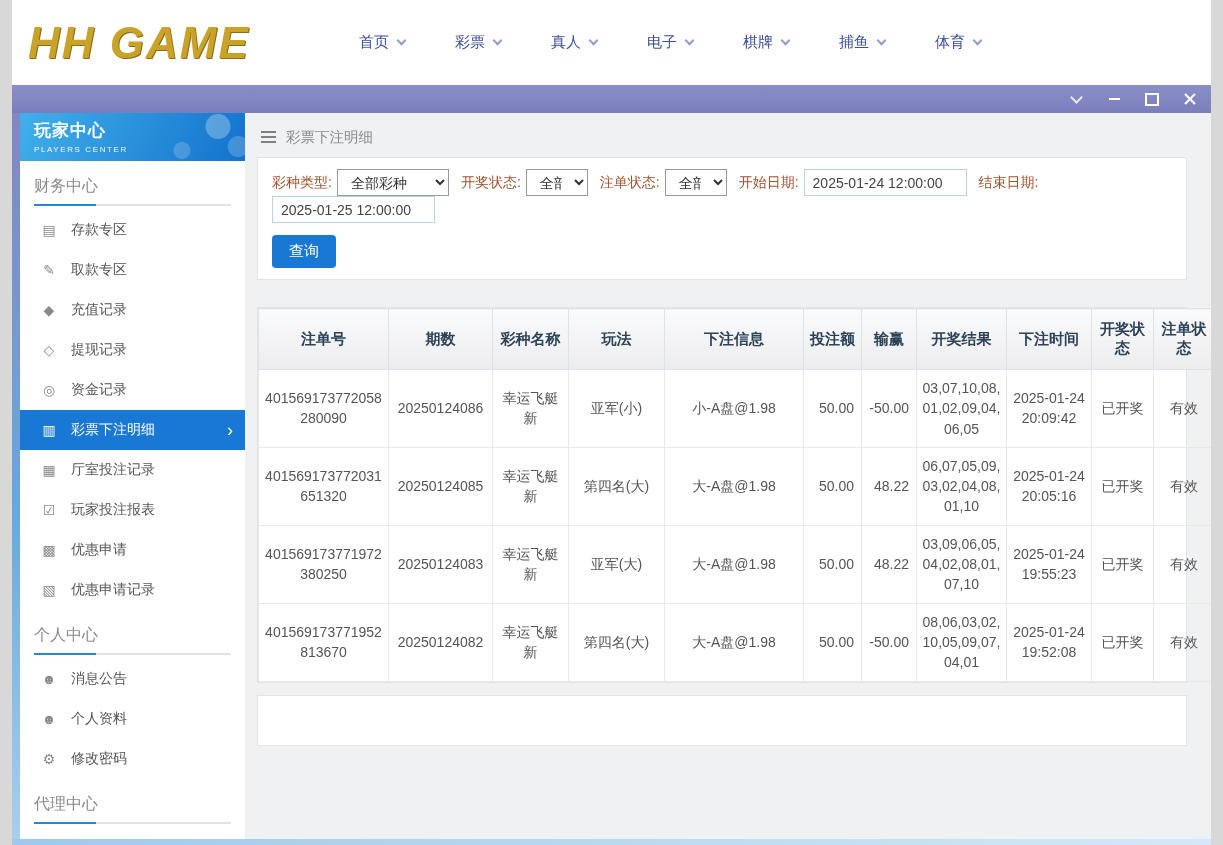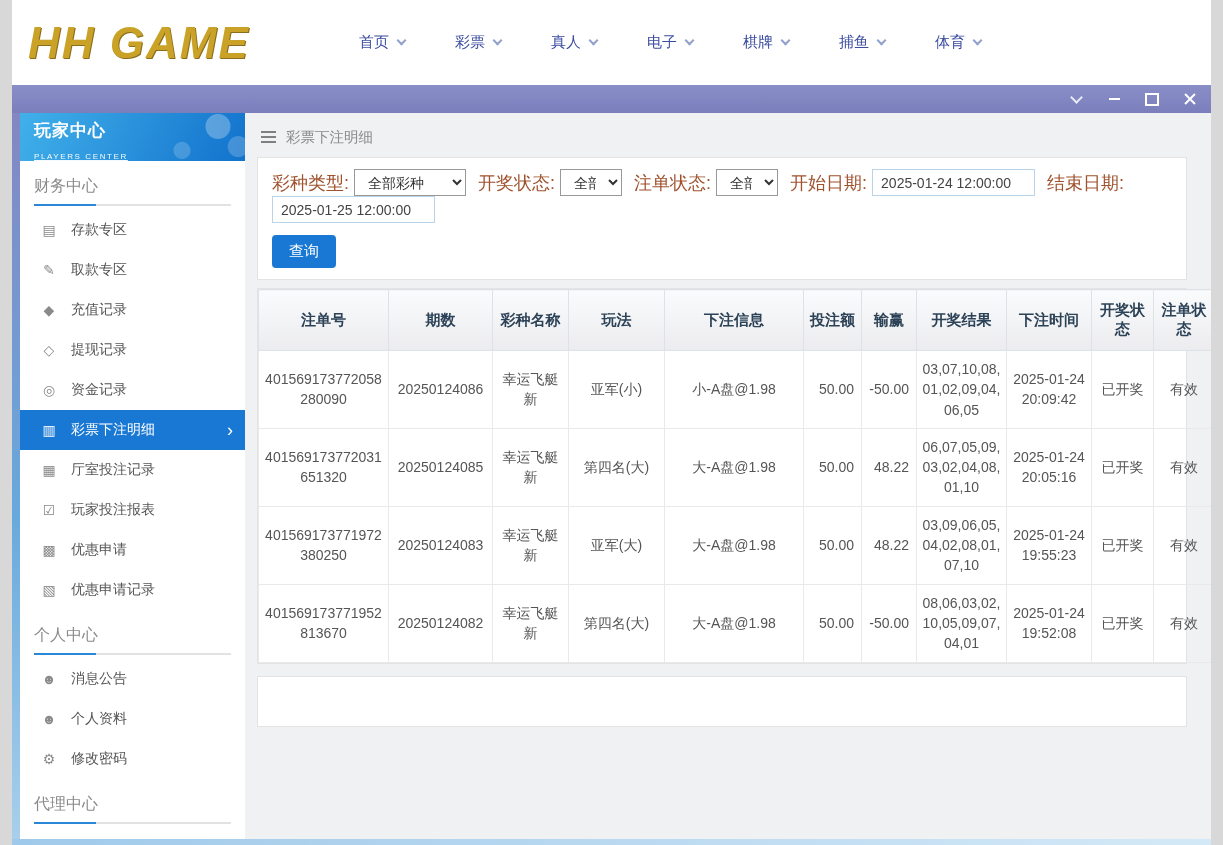--- a/index.html
+++ b/index.html
@@ -36,52 +36,52 @@
 
   
   .sidebar { width:225px; background:#fff; overflow:hidden; }
   .sidebar-header { height:48px; padding:6px 0 0 14px; color:#fff;
      background:
        radial-gradient(circle at 88% 28%, rgba(255,255,255,.28) 12px, transparent 13px),
        radial-gradient(circle at 72% 78%, rgba(255,255,255,.18) 8px, transparent 9px),
        radial-gradient(circle at 97% 70%, rgba(255,255,255,.20) 10px, transparent 11px),
        linear-gradient(115deg,#41b0ea,#1272cc); }
   .sb-title { font-size:17px; font-weight:bold; letter-spacing:1px; }
-  .sb-sub { font-size:8px; letter-spacing:1.6px; margin-top:10px; opacity:.95;text-decoration:underline; }
+  .sb-sub { font-size:8px; letter-spacing:1.6px; margin-top:3px; opacity:.95; }
   .sb-section-title { font-size:16px; color:#8a8a8a; padding:15px 14px 4px 14px; }
   .sb-section-title::after { content:""; display:block; margin-top:7px; height:2px;
      background:linear-gradient(90deg,#2a86d6 0, #2a86d6 62px, #e2e2e2 62px, #e2e2e2 100%); }
   .sb-item { display:flex; align-items:center; height:40px; padding-left:19px; color:#555;
              font-size:14px; cursor:pointer; }
   .sb-icon { width:20px; margin-right:12px; color:#8a8a8a; font-size:14px; text-align:center; }
   .sb-item.active { background:#1878d4; color:#fff; }
   .sb-item.active .sb-icon { color:#fff; }
   .sb-arrow { margin-left:auto; margin-right:12px; font-size:18px; line-height:1; }
 
   
   .main { flex:1; background:#f0f1f3; padding:8px 24px 0 12px; overflow:hidden; }
   .breadcrumb { height:32px; display:flex; align-items:center; gap:10px; color:#8a8a8a; font-size:14.5px; padding-left:4px; }
   .hamburger { width:15px; height:2px; background:#808080; position:relative; display:inline-block; }
   .hamburger::before,.hamburger::after { content:""; position:absolute; left:0; width:15px; height:2px; background:#808080; }
   .hamburger::before { top:-5px; } .hamburger::after { top:5px; }
 
   .panel { background:#fff; border:1px solid #e3e3e3; }
   .filter-panel { margin-top:4px; padding:11px 14px 11px 14px; }
   .filter-row { display:flex; align-items:center; flex-wrap:wrap; }
-  .f-label { color:#a0522d; font-size:18px; margin:0 5px 0 12px; }
+  .f-label { color:#a0522d; font-size:14px; margin:0 5px 0 12px; }
   .f-label:first-child { margin-left:0; }
   .filter-row select { height:27px; border:1px solid #999; background:#fff; font-size:14px; padding:2px 9px;
                        font-family:inherit; color:#333; }
   .sel-lottery { width:112px; } .sel-small { width:62px; }
   .date-input { height:27px; width:163px; border:1px solid #b9d3e8; padding:2px 8px; font-size:14px;
                 color:#444; font-family:inherit; }
   .btn-search { margin-top:12px; background:#1878d4; color:#fff; border:none; border-radius:4px;
                 padding:7px 17px; font-size:15px; cursor:pointer; display:inline-block; }
 
-  .table-panel { margin-top:8px; }
+  .table-panel { margin-top:27px; }
   table { width:100%; border-collapse:collapse; table-layout:fixed; font-size:14px; color:#555; }
   th { background:linear-gradient(#fafbfc,#ececef); color:#2c4257; font-weight:bold; font-size:15px;
        padding:11px 3px; border:1px solid #dde2e9; overflow:hidden; }
   td { border:1px solid #e9e9e9; padding:8px 4px; text-align:center; vertical-align:middle; line-height:1.45; }
   td.break { word-break:break-all; }
   td.num { text-align:right; padding-right:7px; }
   tr.summary-row td { padding:10px 4px; }
 
   .footer-panel { margin-top:12px; height:51px; display:flex; align-items:center; justify-content:space-between;
                   padding:0 15px; font-size:14px; color:#555; }

